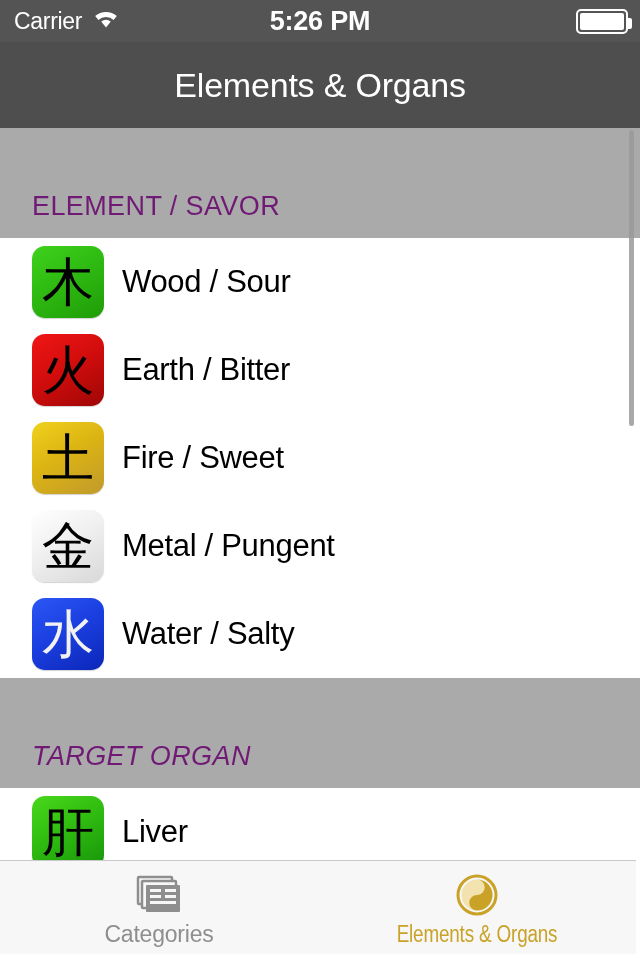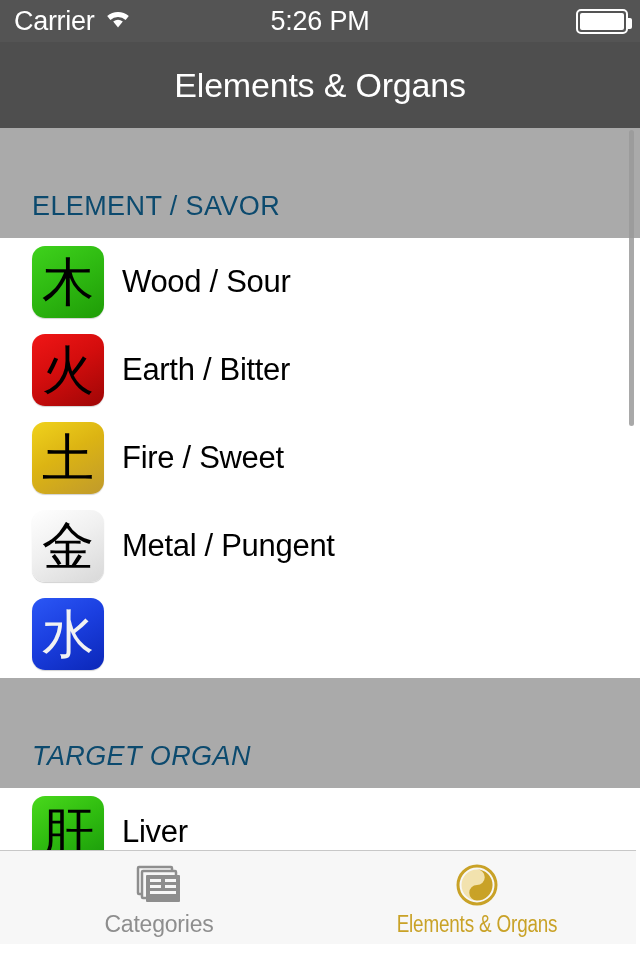--- a/index.html
+++ b/index.html
@@ -11,25 +11,25 @@
   }
   #phone { position:relative; width:640px; height:960px; overflow:hidden; background:#fff; }
 
   
   .statusbar{
     position:absolute; top:0; left:0; width:640px; height:42px;
     background:#545454; color:#ffffff;
     display:flex; align-items:center;
   }
   .sb-left{ position:absolute; left:14px; display:flex; align-items:center; gap:9px; }
-  .sb-carrier{ font-size:27px; letter-spacing:-0.3px; line-height:1; }
+  .sb-carrier{ font-size:23px; letter-spacing:-0.3px; line-height:1; }
   .wifi-icon{ display:block; }
   .sb-time{
     position:absolute; left:0; width:640px; text-align:center;
-    font-size:27px; font-weight:400; letter-spacing:-0.2px;
+    font-size:27px; font-weight:700; letter-spacing:-0.2px;
   }
   .sb-right{ position:absolute; right:12px; display:flex; align-items:center; }
   .battery{ position:relative; width:52px; height:25px; border:2px solid #ffffff; border-radius:5px; }
   .battery-fill{ position:absolute; left:2px; top:2px; bottom:2px; right:2px; background:#ffffff; border-radius:2px; }
   .battery-cap{ position:absolute; right:-6px; top:7px; width:4px; height:11px; background:#ffffff; border-radius:0 2px 2px 0; }
 
   
   .navbar{
     position:absolute; top:42px; left:0; width:640px; height:86px;
     background:#4e4e4e;
@@ -40,21 +40,21 @@
   
   .content{
     position:absolute; top:128px; left:0; width:640px; height:738px;
     background:#ffffff; overflow:hidden;
   }
   .section-header{
     position:relative; background:#aaaaaa; width:640px;
     display:flex; align-items:flex-end;
   }
   .section-header .sh-text{
-    color:#0c4a6e; font-size:27px; letter-spacing:0.4px;
+    color:#701a75; font-size:27px; letter-spacing:0.4px;
     padding:0 0 18px 32px; line-height:1;
   }
   #sec1{ height:110px; }
   #sec2{ height:110px;font-style:italic; }
 
   .row{
     position:relative; width:640px; height:88px;
     background:#ffffff; display:flex; align-items:center;
   }
   .row-icon{
@@ -74,21 +74,21 @@
   .ic-water { background:linear-gradient(150deg,#2b57f5 0%, #1b3fe0 45%, #0b27b8 100%); color:#f2f2f2; }
   .ic-liver { background:linear-gradient(150deg,#49d81c 0%, #30bd10 45%, #17950a 100%); color:#000; }
 
   .scroll-indicator{
     position:absolute; right:6px; top:2px; width:5px; height:296px;
     background:#9a9a9a; border-radius:3px; opacity:0.85;
   }
 
   
   .tabbar{
-    position:absolute; bottom:16px; left:0; width:636px; height:94px;
+    position:absolute; bottom:6px; left:0; width:636px; height:94px;
     background:#f7f7f7; border-top:1px solid #c8c8c8;
     display:flex; align-items:stretch;
   }
   .tab{
     flex:1 1 0; display:flex; flex-direction:column;
     align-items:center; justify-content:center; gap:3px;
     padding-top:4px;
   }
   .tab-icon{ height:46px; display:flex; align-items:center; justify-content:center; }
   .tab-label{ font-size:23px; color:#8e8e8e; letter-spacing:-0.2px; white-space:nowrap; }
@@ -141,20 +141,21 @@
     <div class="row">
       <div class="row-icon ic-earth">土</div>
       <div class="row-label">Fire / Sweet</div>
     </div>
     <div class="row">
       <div class="row-icon ic-metal">金</div>
       <div class="row-label">Metal / Pungent</div>
     </div>
     <div class="row">
       <div class="row-icon ic-water">水</div>
+      <div class="row-label">Water / Salty</div>
     </div>
 
     <div class="section-header" id="sec2">
       <div class="sh-text">TARGET ORGAN</div>
     </div>
 
     <div class="row">
       <div class="row-icon ic-liver">肝</div>
       <div class="row-label">Liver</div>
     </div>

